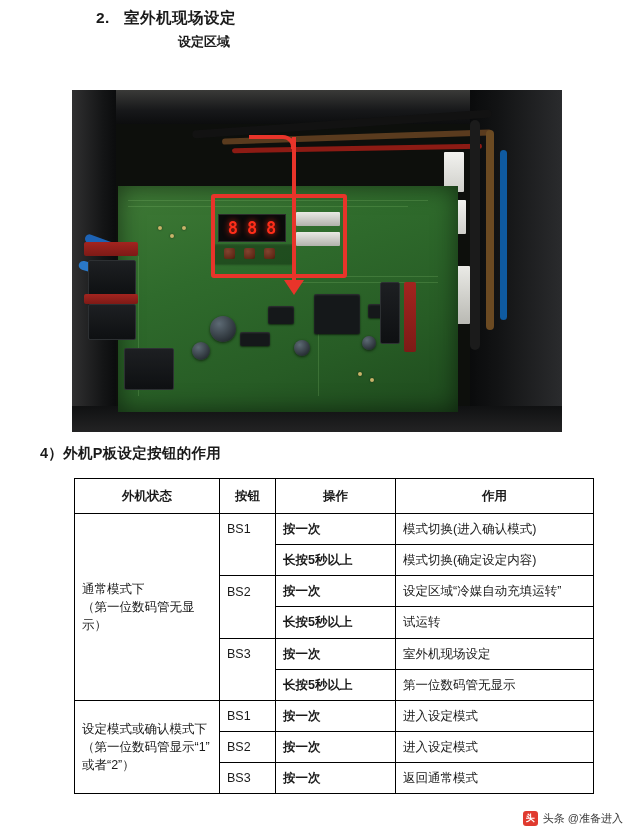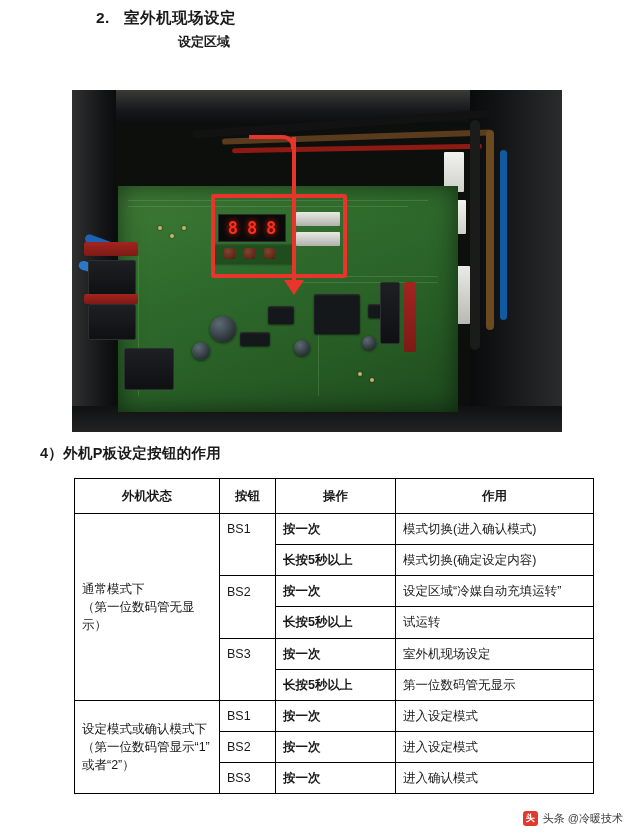--- a/index.html
+++ b/index.html
@@ -369,21 +369,21 @@
         <td class="c-fn">进入设定模式</td>
       </tr>
       <tr>
         <td class="c-btn">BS2</td>
         <td class="c-op">按一次</td>
         <td class="c-fn">进入设定模式</td>
       </tr>
       <tr>
         <td class="c-btn">BS3</td>
         <td class="c-op">按一次</td>
-        <td class="c-fn">进入确认模式</td>
+        <td class="c-fn">返回通常模式</td>
       </tr>
     </tbody>
 </table>
 
 <div class="watermark">
   <span class="wm-logo">头</span>
-  <span>头条 @冷暖技术</span>
+  <span>头条 @准备进入</span>
 </div>
 
 </body></html>

